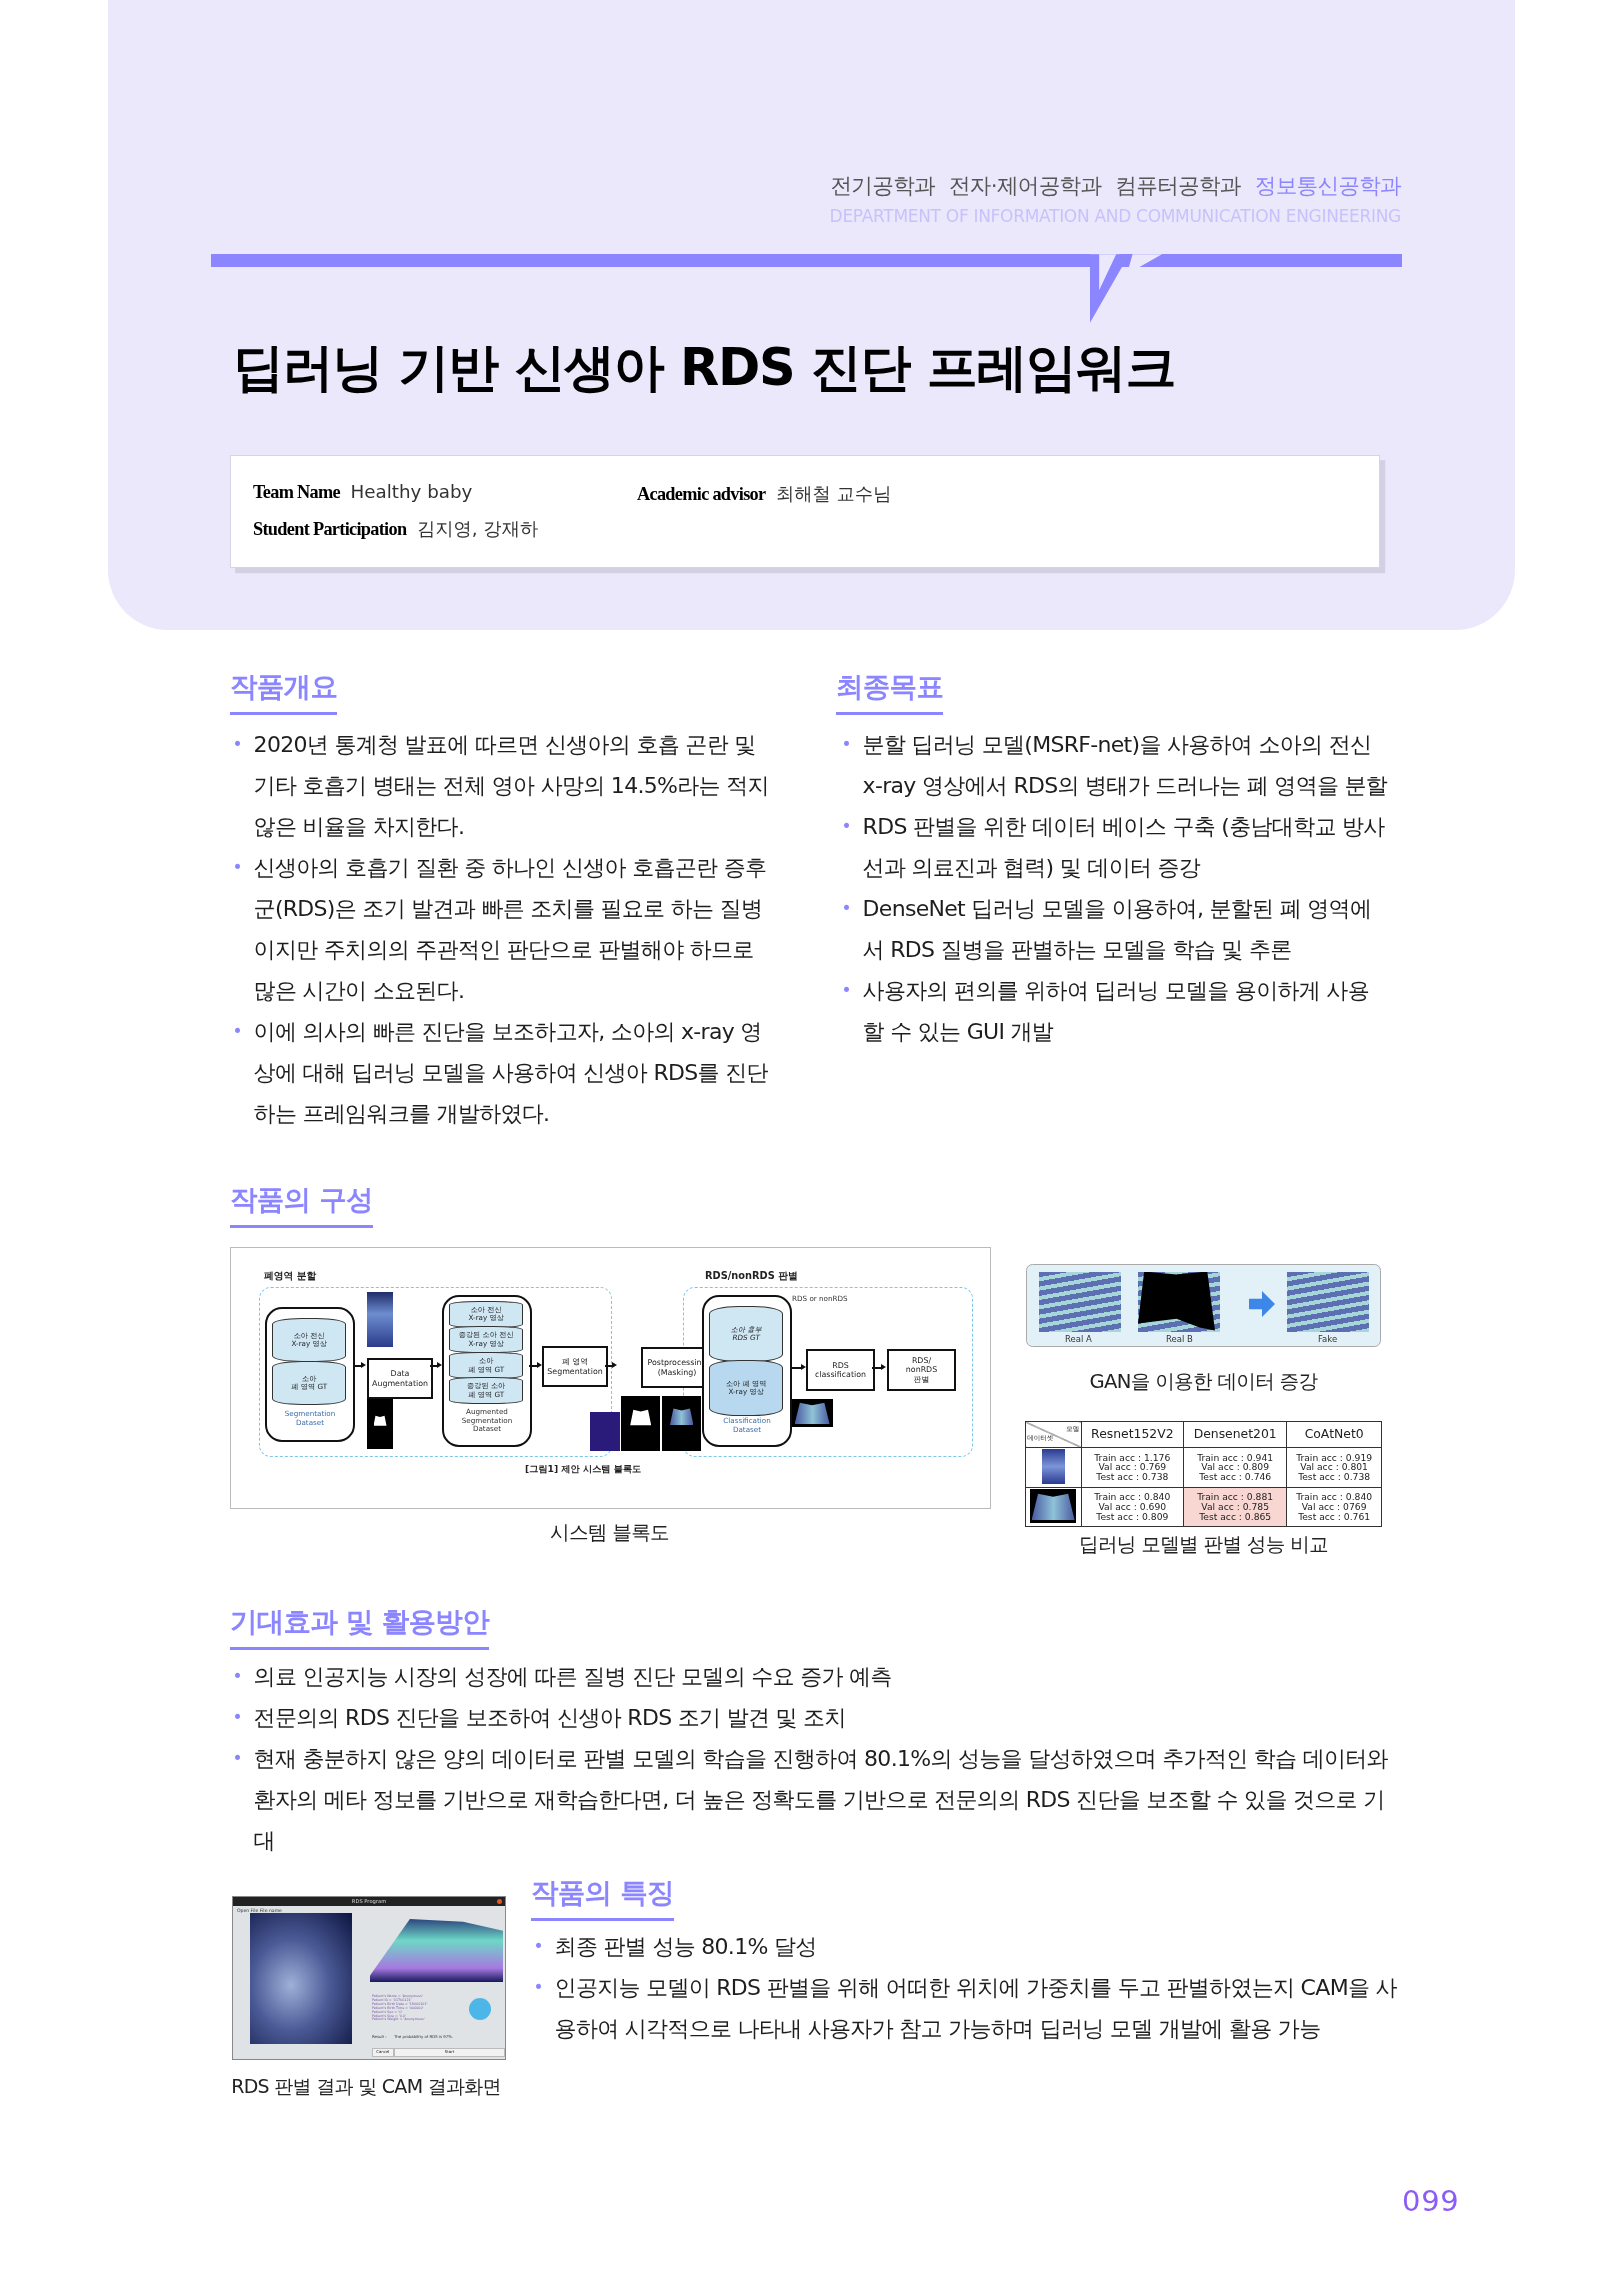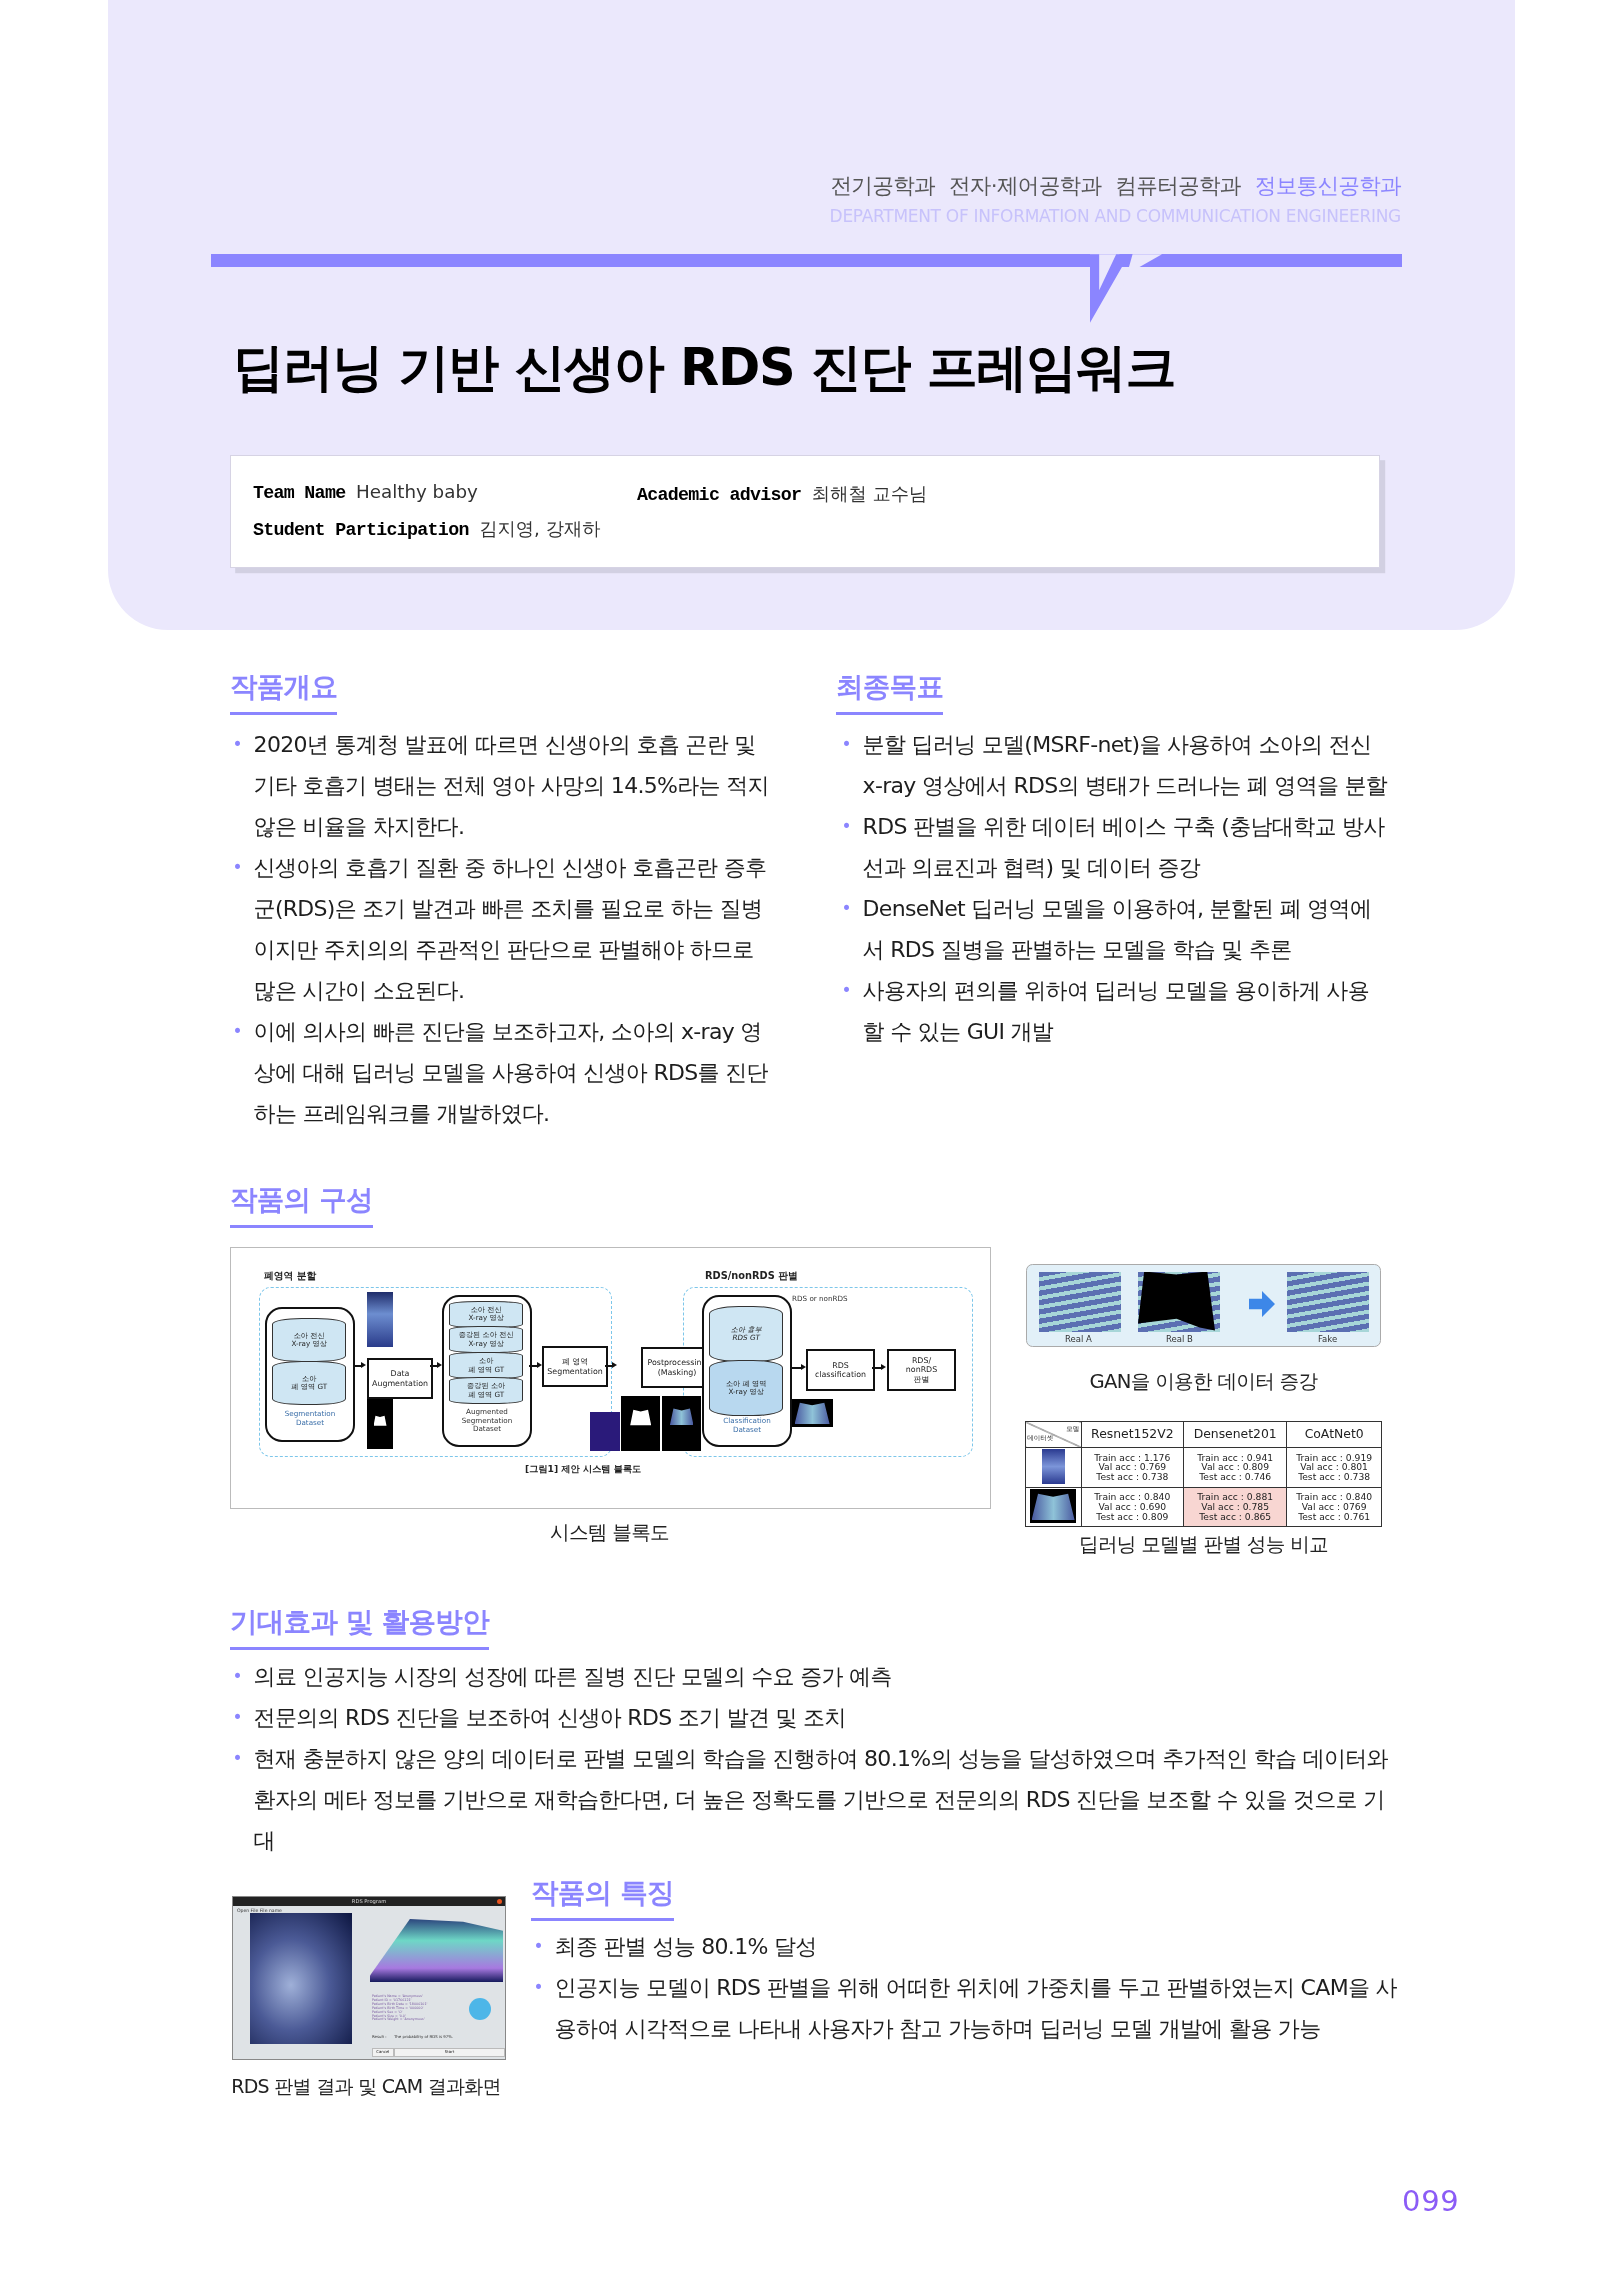--- a/index.html
+++ b/index.html
@@ -13,21 +13,21 @@
   .dept-row { right:222px; top:171px; display:flex; gap:14px; font-size:21.6px; color:#555; letter-spacing:-0.7px; }
   .dept-row .active { color:#8b85ff; }
   .dept-en { right:222px; top:206px; font-size:17px; color:#c7c2fb; letter-spacing:-0.3px; }
   .rule { left:211px; top:254px; width:1191px; height:13px; background:#8b85ff; }
   .notch { left:1090px; top:254px; width:72px; height:69px; }
   .title { left:233px; top:334px; font-size:51px; font-weight:bold; letter-spacing:-1.3px; color:#000; }
 
   .info-card { left:230px; top:455px; width:1148px; height:111px; background:#fff;
                border:1.3px solid #d6d3e4; box-shadow:5.2px 5.2px 0 #d2d0e2; }
   .info-row { position:absolute; font-size:18.3px; display:flex; gap:10.5px; align-items:baseline; }
-  .info-row .k { font-family:Liberation Mono, monospace; font-weight:bold; letter-spacing:-0.7px; color:#000; }
+  .info-row .k { font-family:Liberation Serif, serif; font-weight:bold; letter-spacing:-0.7px; color:#000; }
   .info-row .v { color:#333; }
 
   
   .sec-h { font-size:27.5px; font-weight:bold; color:#8b85ff; letter-spacing:-0.7px; padding-bottom:6.5px;
            border-bottom:3.9px solid #8b85ff; display:inline-block; }
   .bullets { list-style:none; margin:0; padding:0; font-size:22px; line-height:41px; color:#1e1e1e; letter-spacing:-0.7px; }
   .bullets li { position:relative; padding-left:23.6px; }
   .bullets li::before { content:"•"; position:absolute; left:2.6px; top:0; color:#8b85ff; font-size:17px; }
 
   

